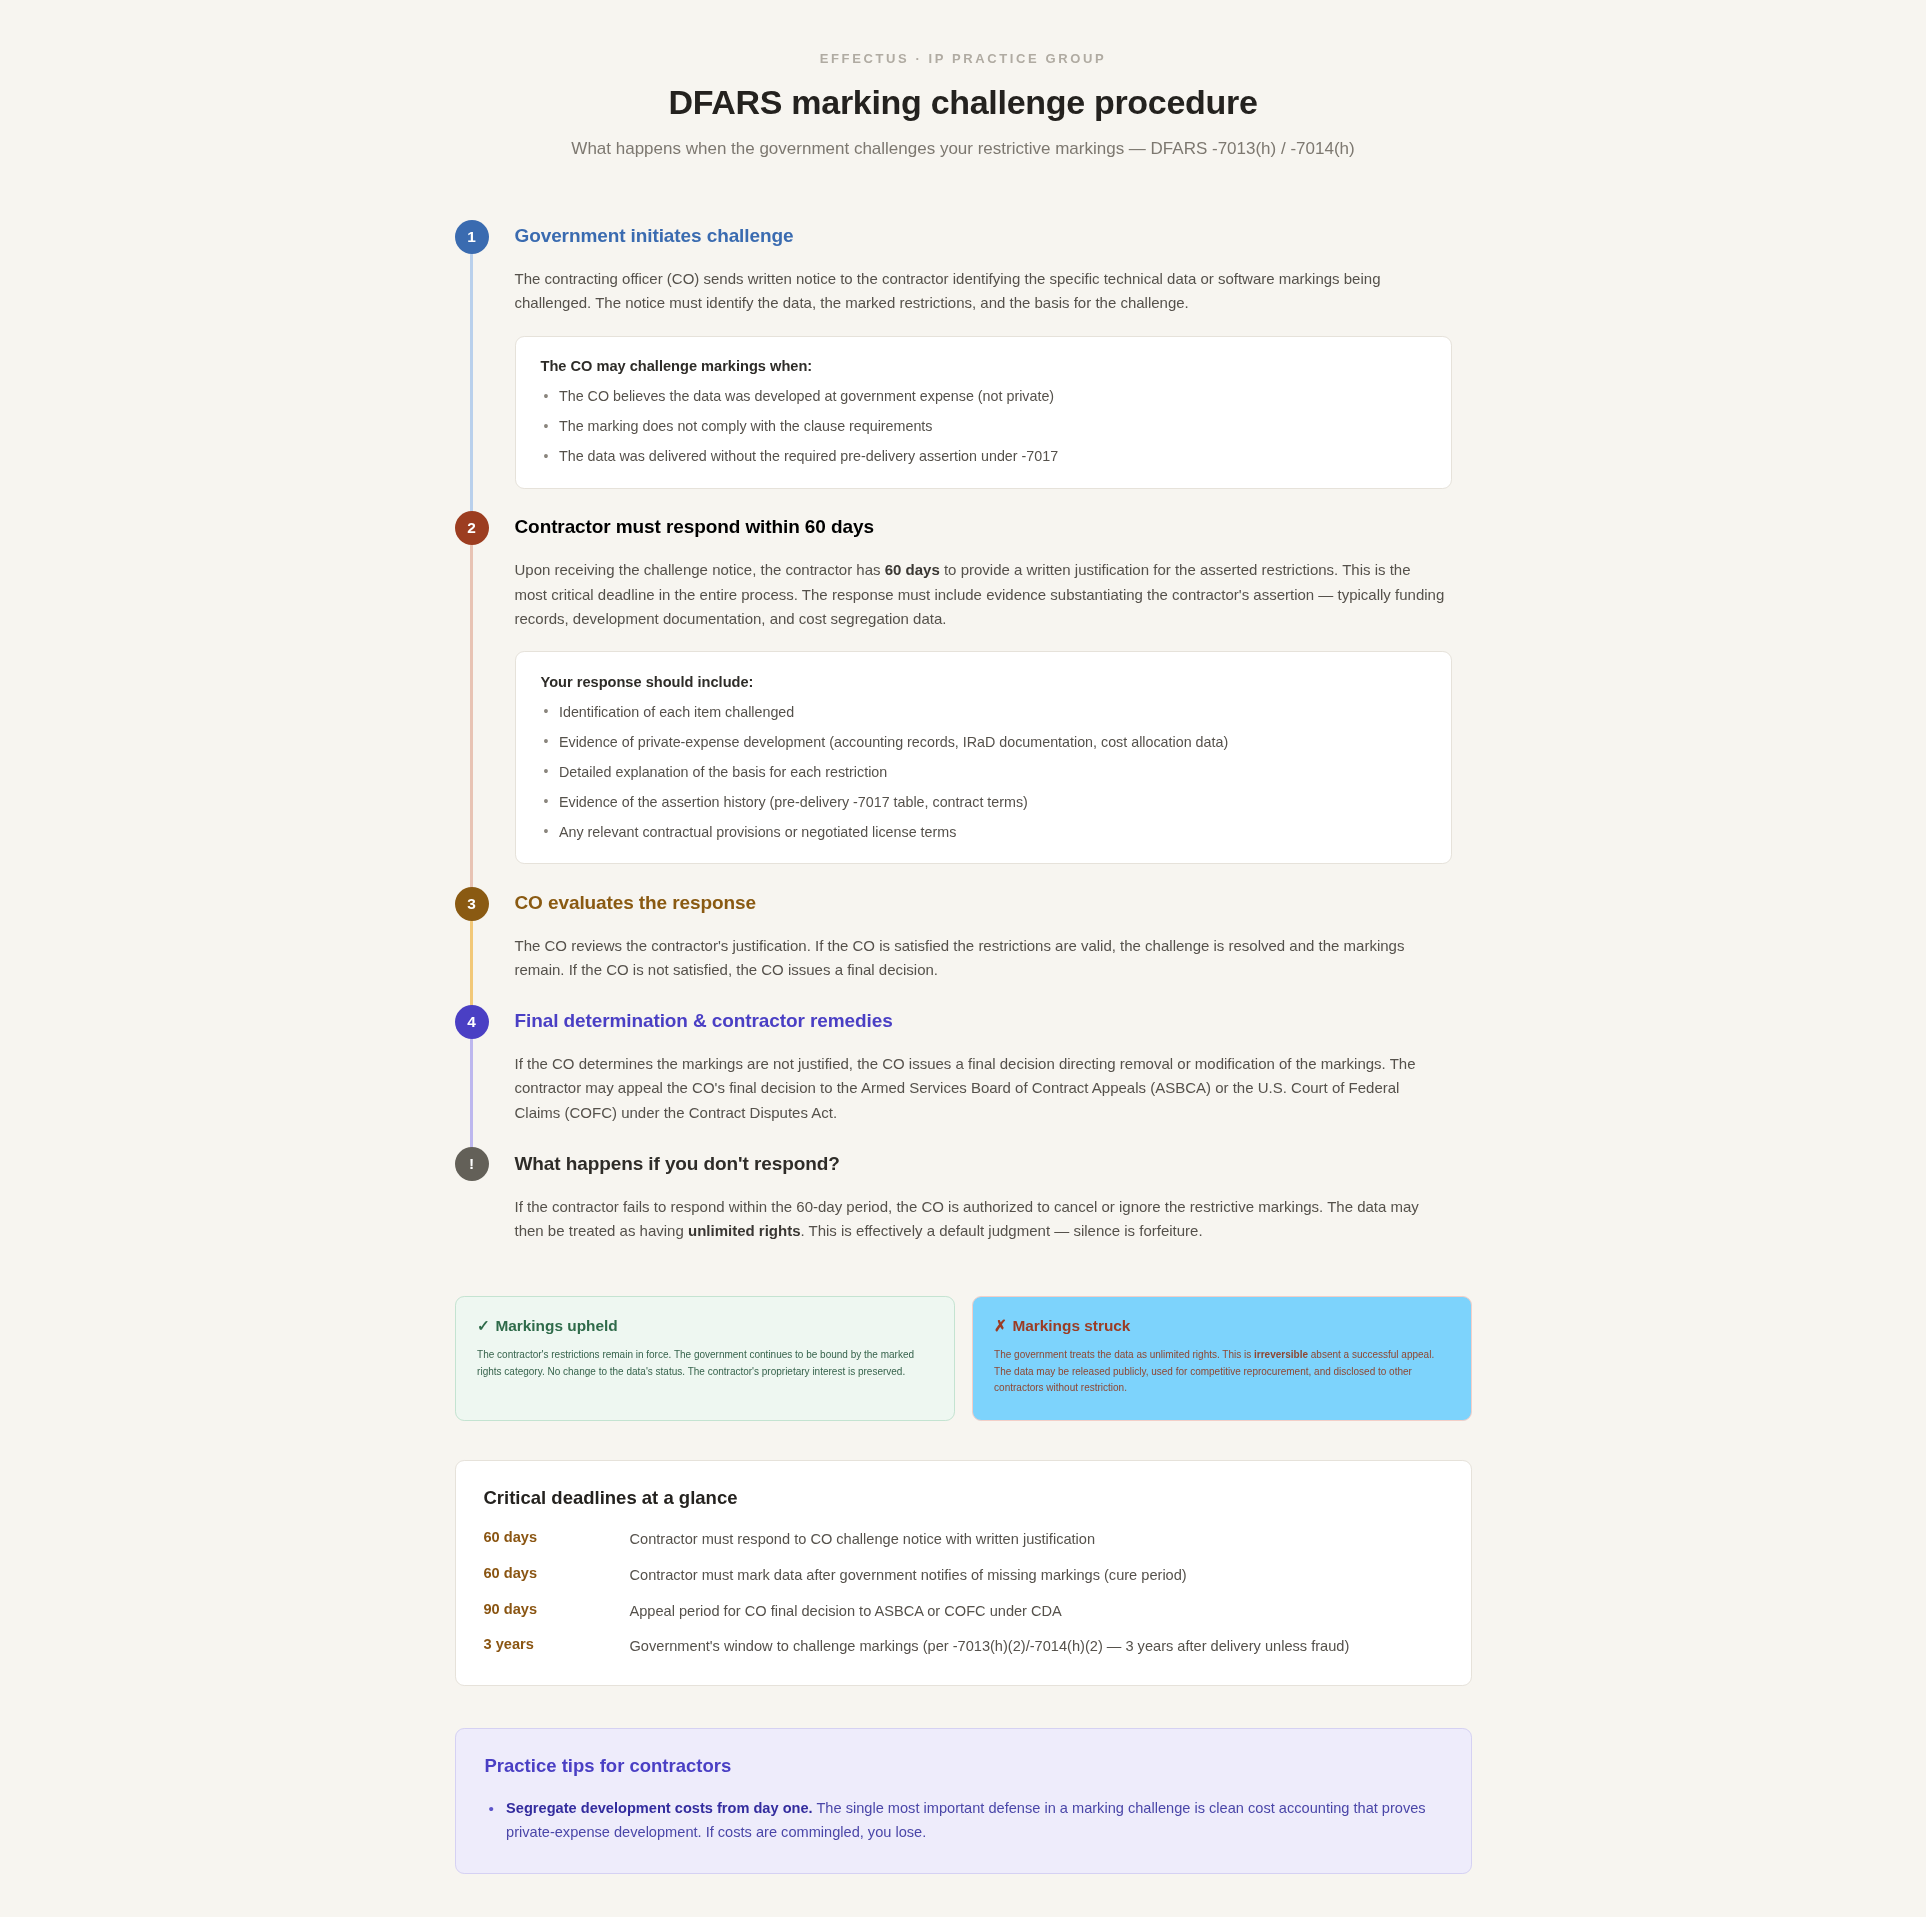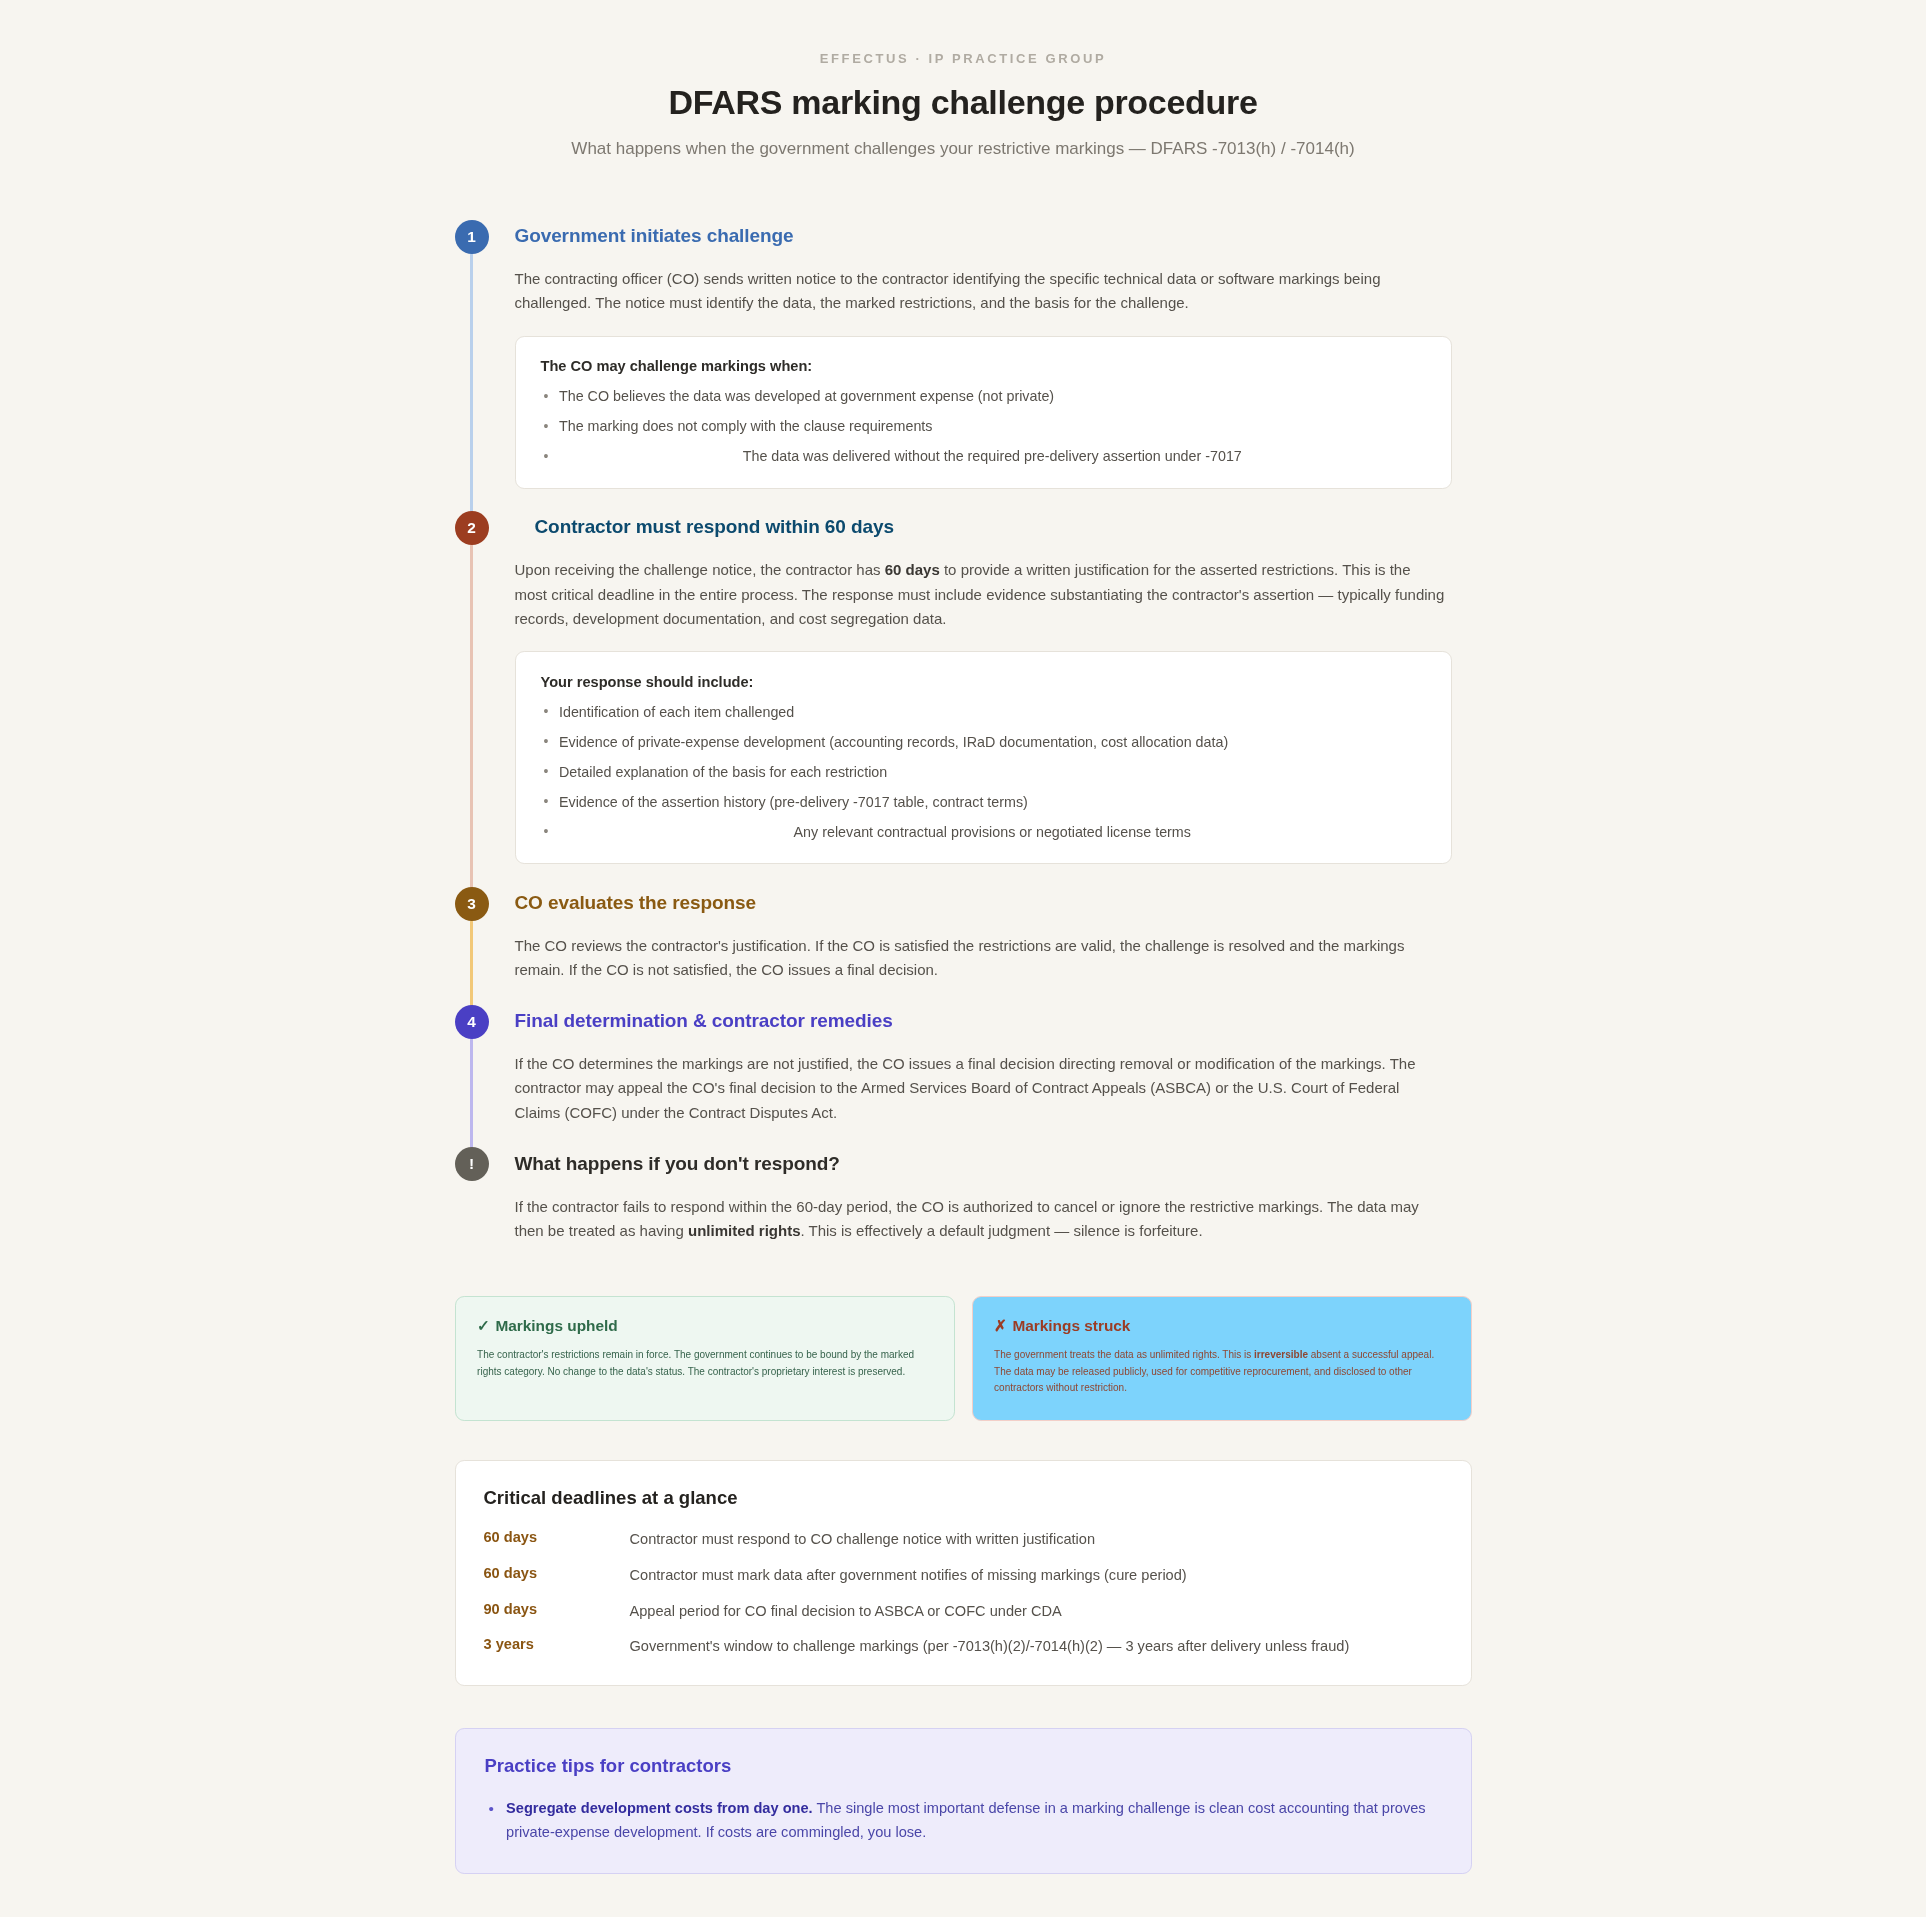--- a/index.html
+++ b/index.html
@@ -108,21 +108,21 @@
   }
   .detail-card ul { list-style: none; }
   .detail-card li {
     font-size: 14.3px;
     line-height: 1.5;
     color: #55514b;
     padding-left: 18.5px;
     position: relative;
     margin-bottom: 8.5px;
   }
-  .detail-card li:last-child { margin-bottom: 0; text-align: center; }
+  .detail-card li:last-child { margin-bottom: 0; }
   .detail-card li::before {
     content: "•";
     position: absolute;
     left: 3.1px;
     top: -0.8px;
     color: #8a857d;
     font-size: 14px;
   }
 
   
@@ -233,21 +233,21 @@
           <ul>
             <li>The CO believes the data was developed at government expense (not private)</li>
             <li>The marking does not comply with the clause requirements</li>
             <li>The data was delivered without the required pre-delivery assertion under -7017</li>
           </ul>
         </div>
       </div>
       <div class="step">
         <div class="step-marker" style="background: rgb(156, 61, 32);">2</div>
         <div class="step-rail" style="background: rgb(232, 195, 180);"></div>
-        <div class="step-title" style="color: #0c4a6e; margin-left: 20px;">Contractor must respond within 60 days</div>
+        <div class="step-title" style="color: #000000;">Contractor must respond within 60 days</div>
         <div class="step-body">Upon receiving the challenge notice, the contractor has <b>60 days</b> to provide a written justification for the asserted restrictions. This is the most critical deadline in the entire process. The response must include evidence substantiating the contractor's assertion — typically funding records, development documentation, and cost segregation data.</div>
         <div class="detail-card">
           <h4>Your response should include:</h4>
           <ul>
             <li>Identification of each item challenged</li>
             <li>Evidence of private-expense development (accounting records, IRaD documentation, cost allocation data)</li>
             <li>Detailed explanation of the basis for each restriction</li>
             <li>Evidence of the assertion history (pre-delivery -7017 table, contract terms)</li>
             <li>Any relevant contractual provisions or negotiated license terms</li>
           </ul>

